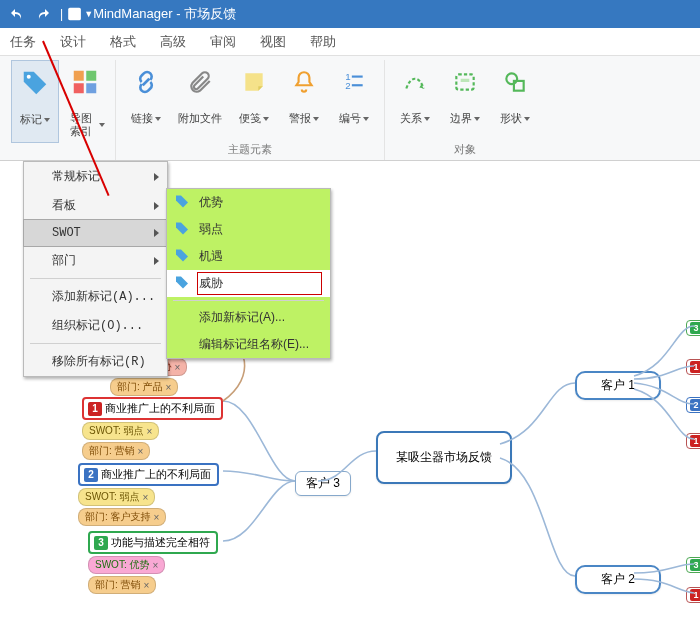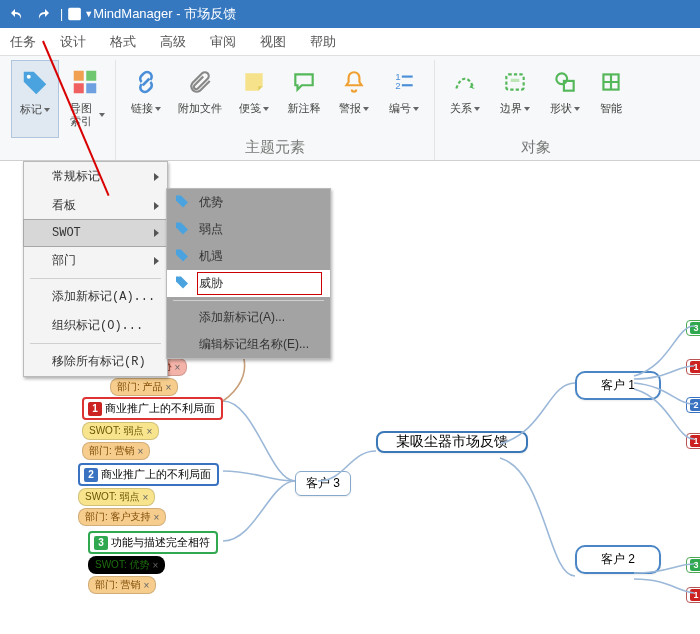--- a/index.html
+++ b/index.html
@@ -10,62 +10,62 @@
   .qat-btn svg { fill: #fff; }
   .title-text { flex: 1; text-align: left; font-size: 13px; color: #fff; }
   
   .ribbon-tabs { height: 28px; background: #fff; border-bottom: 1px solid #e0e0e0; display: flex; align-items: center; padding: 0 10px; gap: 24px; }
   .ribbon-tab { line-height: 28px; color: #555; font-size: 13px; }
   
   .ribbon-body { height: 105px; background: #f7f8f9; border-bottom: 1px solid #d0d0d0; display: flex; padding: 4px 5px 0; }
   .ribbon-group { display: flex; flex-direction: column; align-items: center; border-right: 1px solid #e4e4e4; padding: 0 6px; position: relative; height: 100%; }
   .ribbon-group.no-border { border-right: none; }
   .group-buttons { display: flex; gap: 2px; flex: 1; }
-  .group-label { font-size: 15px; color: #777; padding: 2px 0 3px; }
+  .group-label { font-size: 11px; color: #777; padding: 2px 0 3px; }
   .big-btn { display: flex; flex-direction: column; align-items: center; justify-content: flex-start; padding: 4px 4px 2px; width: 48px; text-align: center; cursor: default; }
   .big-btn .icon-box { height: 36px; display: flex; align-items: center; justify-content: center; }
-  .big-btn .btn-label { font-size: 11px; color: #444; line-height: 13px; margin-top: 2px; display:flex; align-items:center; gap:2px; }
+  .big-btn .btn-label { font-size: 11px; color: #444; line-height: 13px; margin-top: 12px; display:flex; align-items:center; gap:2px; }
   .active-btn { background: #e0e9f2; border: 1px solid #b0c6de; }
   .caret-dn { width:0; height:0; border-left:3px solid transparent; border-right:3px solid transparent; border-top:4px solid #666; display:inline-block; }
 
   .canvas { position: relative; width: 700px; height: calc(634px - 161px); background: #fff; }
 
   .menu1 { position: absolute; top: 0; left: 23px; width: 145px; background: #f4f4f4; border: 1px solid #bababa; box-shadow: 1px 2px 3px rgba(0,0,0,.3); z-index: 30; }
   .menu1 .m-item { padding: 6px 10px 6px 28px; font-size: 12px; color: #333; position: relative; font-family: Liberation Mono, monospace; }
   .menu1 .m-item .arrow { position:absolute; right:8px; top:50%; transform:translateY(-50%); width:0;height:0;border-top:4px solid transparent;border-bottom:4px solid transparent;border-left:5px solid #555; }
   .menu1 .m-item.highlight { background:#d7d7d7; border:1px solid #a8a8a8; margin:-1px; }
   .menu1 .sep { height:1px; background:#d0d0d0; margin:3px 6px; }
 
-  .menu2 { position:absolute; top:27px; left:166px; width:165px; background:#a3a3a3; border:1px solid #bababa; box-shadow:1px 2px 3px rgba(0,0,0,.3); z-index:31; }
+  .menu2 { position:absolute; top:27px; left:166px; width:165px; background:#bef264; border:1px solid #bababa; box-shadow:1px 2px 3px rgba(0,0,0,.3); z-index:31; }
   .menu2 .m2-item { padding:5px 10px 5px 32px; font-size:12px; color:#333; position:relative; }
   .menu2 .m2-item .tag-ic { position:absolute; left:8px; top:50%; transform:translateY(-50%); }
   .menu2 .m2-item.selected { background:#fff; }
   .menu2 .m2-item.selected .sel-box { position:absolute; left:30px; right:8px; top:2px; bottom:2px; border:1px solid #c00; pointer-events:none; }
   .menu2 .sep { height:1px; background:#d0d0d0; margin:3px 6px; }
 
   .red-line { position:absolute; background:#d80000; z-index:35; pointer-events:none; }
 
   .topic { position:absolute; background:#fff; border:1px solid #888; border-radius:6px; padding:3px 10px; font-size:12px; box-shadow:0 1px 2px rgba(0,0,0,.08); white-space:nowrap; }
   .topic.cust { border:2px solid #4a86c5; border-radius:10px; padding:4px 24px; font-size:12px; }
-  .topic.center { border:2px solid #3b78b8; border-radius:8px; font-size:14px; padding:0 18px; font-weight:500; }
+  .topic.center { border:2px solid #3b78b8; border-radius:8px; font-size:12px; padding:16px 18px; font-weight:500; }
 
   .sub-block { position:absolute; }
   .sub-head { background:#fff; border:2px solid #dd3333; border-radius:4px; padding:2px 6px 2px 4px; font-size:11px; display:flex; align-items:center; gap:3px; white-space:nowrap; }
   .sub-head .num { background:#cc2222; color:#fff; width:14px; height:14px; display:inline-flex; align-items:center; justify-content:center; font-size:10px; font-weight:bold; border-radius:2px; }
   .sub-head.green { border-color:#2fa84f; }
   .sub-head.green .num { background:#2fa84f; }
   .sub-head.purple { border-color:#a763c9; }
   .sub-head.purple .num { background:#a763c9; }
   .chips { margin-top:2px; display:flex; flex-direction:column; gap:2px; }
   .chip-row { display:flex; gap:3px; }
   .chip { font-size:10px; padding:1px 6px; border-radius:8px; display:inline-flex; align-items:center; gap:3px; border:1px solid rgba(0,0,0,.15); white-space:nowrap; }
   .chip .x { font-size:10px; color:#666; cursor:default; }
   .c-red { background:#f4b3a8; color:#7a2510; }
   .c-yellow { background:#f7e48d; color:#6d5605; }
-  .c-green { background:#000000; color:#1e6f10;text-align:right; }
+  .c-green { background:#f9a8d4; color:#1e6f10;text-align:right; }
   .c-orange { background:#f6cd8d; color:#7d4a05; }
 
   .tiny-node { position:absolute; background:#fff; border:1px solid #b85454; border-radius:4px; padding:1px 5px 1px 3px; font-size:10px; display:flex; align-items:center; gap:2px; }
   .tiny-node .num { background:#cc2222; color:#fff; width:12px; height:12px; display:inline-flex; align-items:center; justify-content:center; font-size:9px; border-radius:2px; font-weight:bold; }
   .tiny-node.green { border-color:#4da854; }
   .tiny-node.green .num { background:#2fa84f; }
 
   svg.connectors { position:absolute; top:0; left:0; pointer-events:none; z-index:1; }
 </style>
 </head>
@@ -166,30 +166,20 @@
               <path fill="#e0cc60" d="M20 16l-4 4v-4z"></path>
             </svg>
           </div>
           <div class="btn-label">
             <span>便笺</span>
             <span class="caret-dn"></span>
           </div>
         </div>
       <div class="big-btn">
           <div class="icon-box">
-            <svg width="26" height="26" viewBox="0 0 24 24" fill="none" stroke="#54b85a" stroke-width="2">
-              <path d="M4 5h16v10H10l-4 4v-4H4z"></path>
-            </svg>
-          </div>
-          <div class="btn-label">
-            <span>新注释</span>
-          </div>
-        </div>
-      <div class="big-btn">
-          <div class="icon-box">
             <svg width="26" height="26" viewBox="0 0 24 24" fill="none" stroke="#f0a030" stroke-width="2">
               <path d="M12 3a5 5 0 015 5v4l2 3H5l2-3V8a5 5 0 015-5zM10 19a2 2 0 004 0"></path>
             </svg>
           </div>
           <div class="btn-label">
             <span>警报</span>
             <span class="caret-dn"></span>
           </div>
         </div>
       <div class="big-btn">
@@ -239,31 +229,20 @@
       <div class="big-btn">
           <div class="icon-box">
             <svg width="26" height="26" viewBox="0 0 24 24" fill="none" stroke="#54b85a" stroke-width="2">
               <circle cx="9" cy="9" r="5"></circle>
               <rect x="11" y="11" width="9" height="9"></rect>
             </svg>
           </div>
           <div class="btn-label">
             <span>形状</span>
             <span class="caret-dn"></span>
-          </div>
-        </div>
-      <div class="big-btn" style="width:40px">
-          <div class="icon-box">
-            <svg width="26" height="26" viewBox="0 0 24 24" fill="none" stroke="#54b85a" stroke-width="2">
-              <rect x="5" y="5" width="14" height="14"></rect>
-              <path d="M12 5v14M5 12h14"></path>
-            </svg>
-          </div>
-          <div class="btn-label">
-            <span>智能</span>
           </div>
         </div>
     </div>
     <div class="group-label">对象</div>
   </div>
 </div>
 
 <div class="canvas">
 
   <svg class="connectors" width="700" height="480">
@@ -311,21 +290,21 @@
           </svg></span><span>威胁</span><span class="sel-box"></span></div>
     <div class="sep"></div>
     <div class="m2-item"><span>添加新标记(A)...</span></div>
     <div class="m2-item"><span>编辑标记组名称(E)...</span></div>
   </div>
 
   <div class="red-line" style="left:42px;top:-120px;width:2px;height:168px;transform:rotate(-23deg);transform-origin:top;"></div>
 
   <div class="topic center" style="left:376px;top:270px"><span>某吸尘器市场反馈</span></div>
   <div class="topic cust" style="left:575px;top:210px"><span>客户 1</span></div>
-  <div class="topic cust" style="left:575px;top:384px"><span>客户 2</span></div>
+  <div class="topic cust" style="left:575px;top:404px"><span>客户 2</span></div>
   <div class="topic" style="left:295px;top:310px;border:1px solid #86a8cb;border-radius:6px"><span>客户 3</span></div>
 
   <div class="sub-block" style="left:110px;top:172px">
     <div class="sub-head purple">
         <span class="num">5</span>
         <span>一周后集尘箱破裂</span>
       </div>
     <div class="chips">
         <div class="chip-row">
       <span class="chip c-red">

